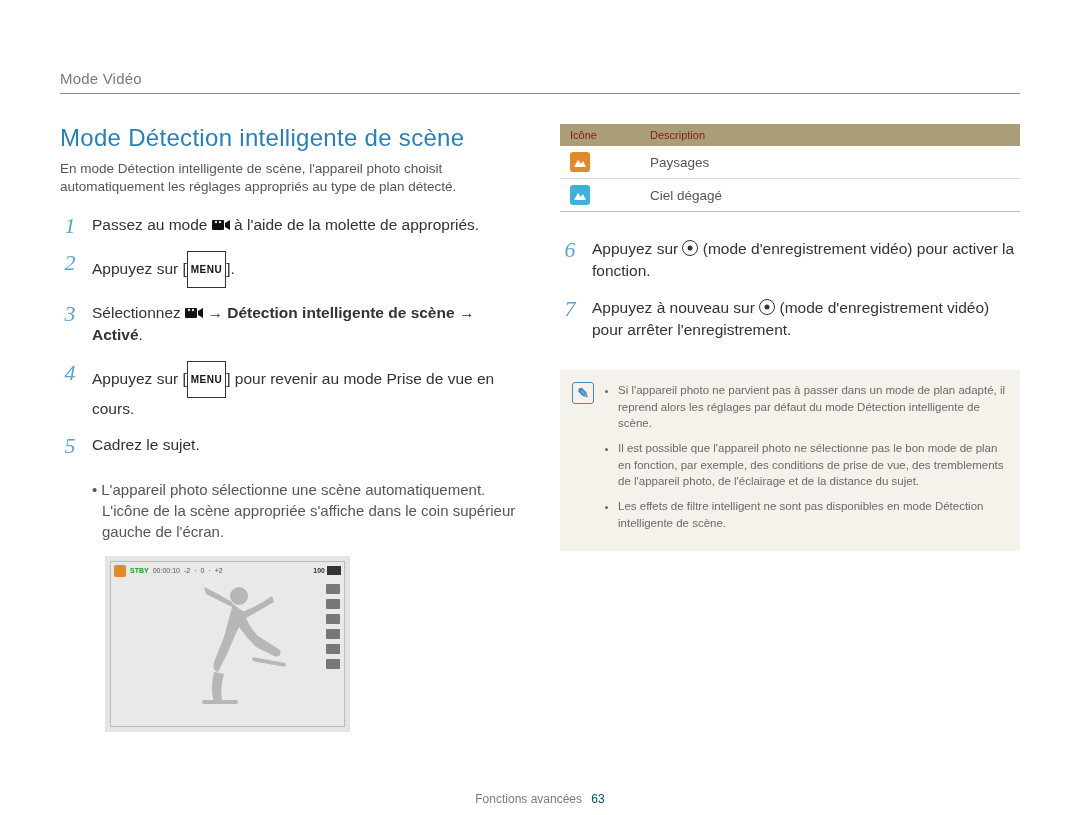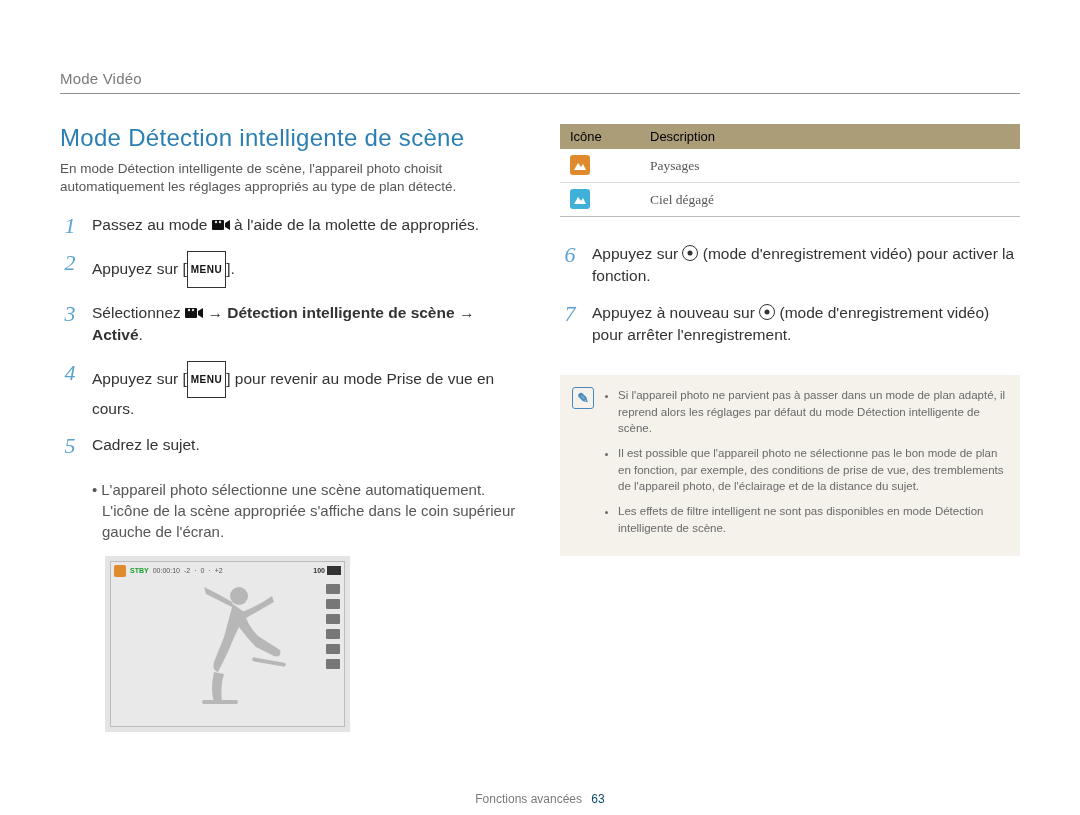--- a/index.html
+++ b/index.html
@@ -202,32 +202,31 @@
 
   
   table.icon-table {
     width: 100%;
     border-collapse: collapse;
     font-size: 13.5px;
     color: var(--text-gray);
   }
   table.icon-table thead th {
     background: var(--table-header);
-    color: #000000;
+    color: #7f1d1d;
     font-weight: 400;
     text-align: left;
     padding: 5px 10px;
-    font-size: 13px;
+    font-size: 11px;
   }
   table.icon-table thead th:first-child { width: 60px; }
   table.icon-table tbody td {
     padding: 6px 10px;
     border-bottom: 1px solid #d9d9d9;
     vertical-align: middle;
-    font-family: Liberation Serif, serif;
   }
   table.icon-table tbody tr:last-child td { border-bottom: 1px solid #bbb; }
   .scene-icon {
     width: 20px; height: 20px; border-radius: 3px;
     display: inline-flex;
     align-items: center; justify-content: center;
     color: #fff;
   }
 
   

